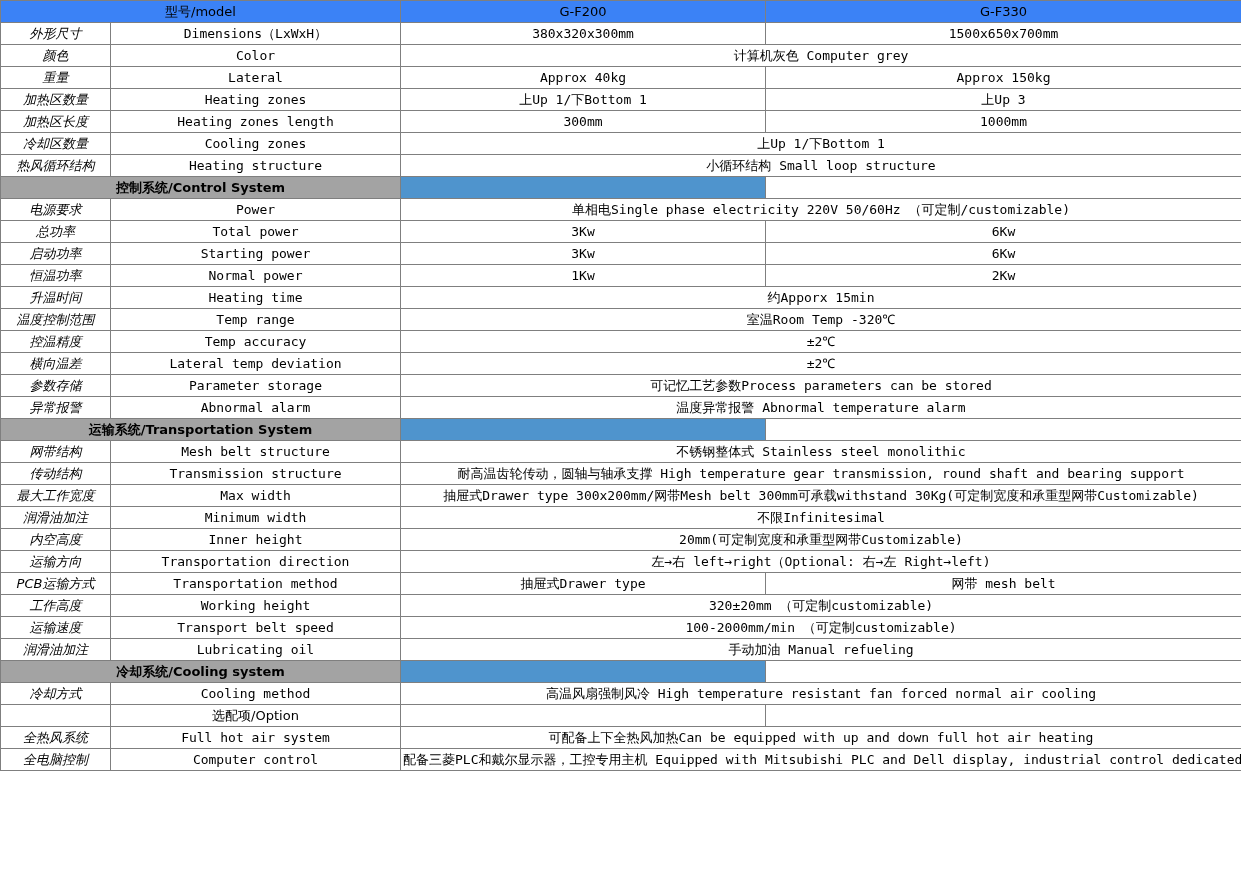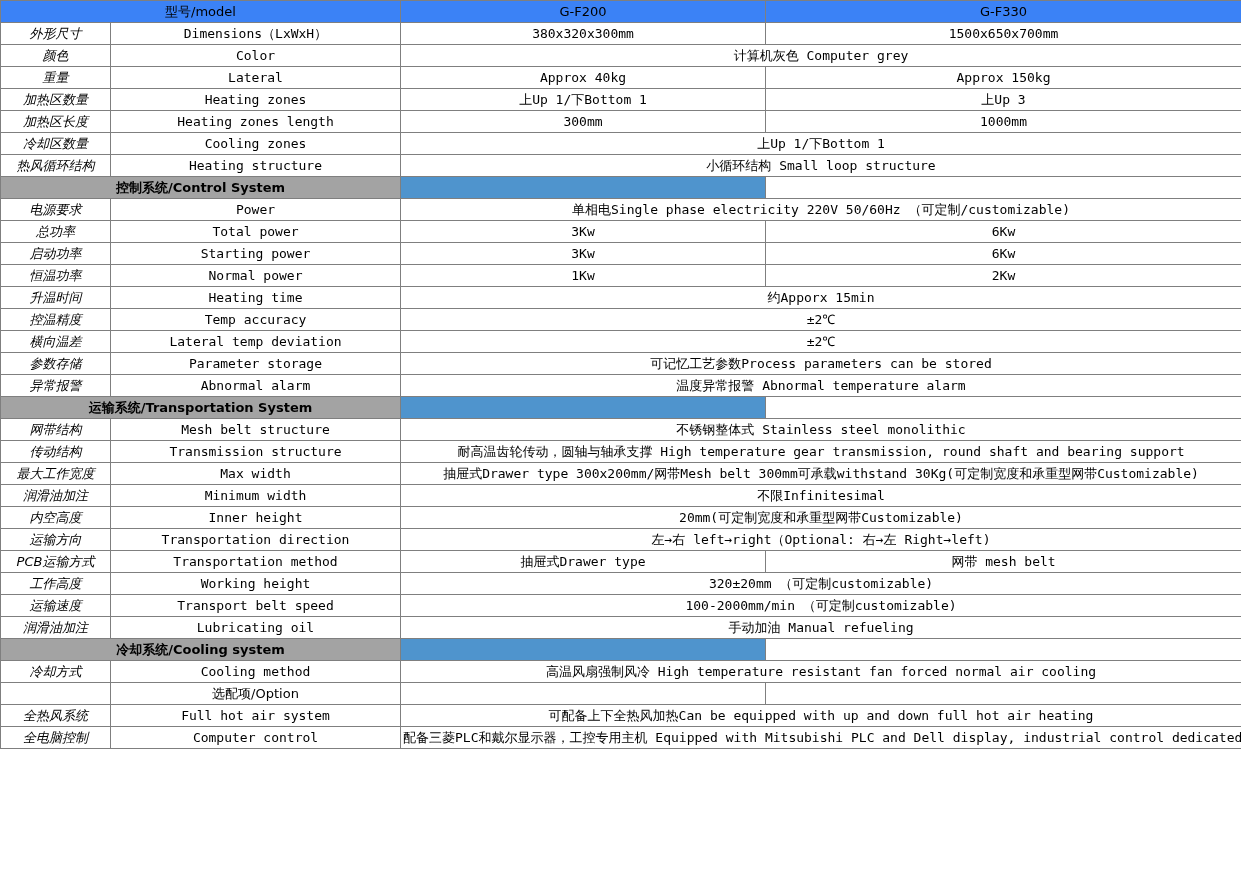--- a/index.html
+++ b/index.html
@@ -174,20 +174,25 @@
       <td class="val">1Kw</td>
       <td class="val">2Kw</td>
     </tr>
 
     <tr>
       <td class="cn">升温时间</td>
       <td class="en">Heating time</td>
       <td class="val" colspan="2">约Apporx 15min</td>
     </tr>
 
+    <tr>
+      <td class="cn">温度控制范围</td>
+      <td class="en">Temp range</td>
+      <td class="val" colspan="2">室温Room Temp -320℃</td>
+    </tr>
 
 
     <tr>
       <td class="cn">控温精度</td>
       <td class="en">Temp accuracy</td>
       <td class="val" colspan="2">±2℃</td>
     </tr>
 
     <tr>
       <td class="cn">横向温差</td>

